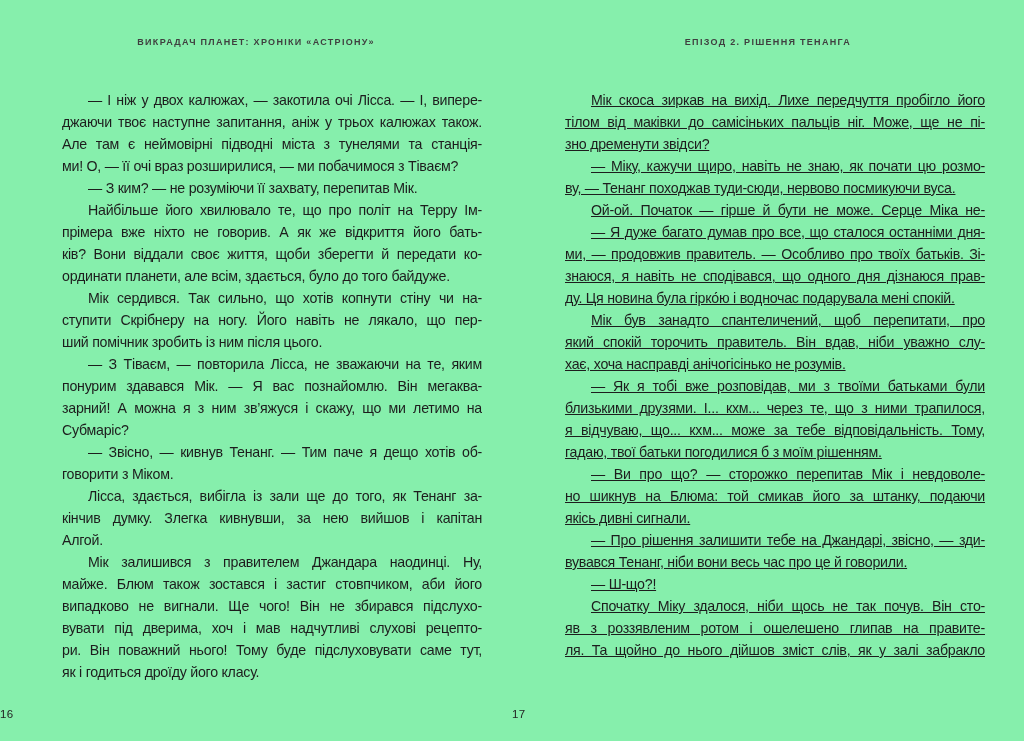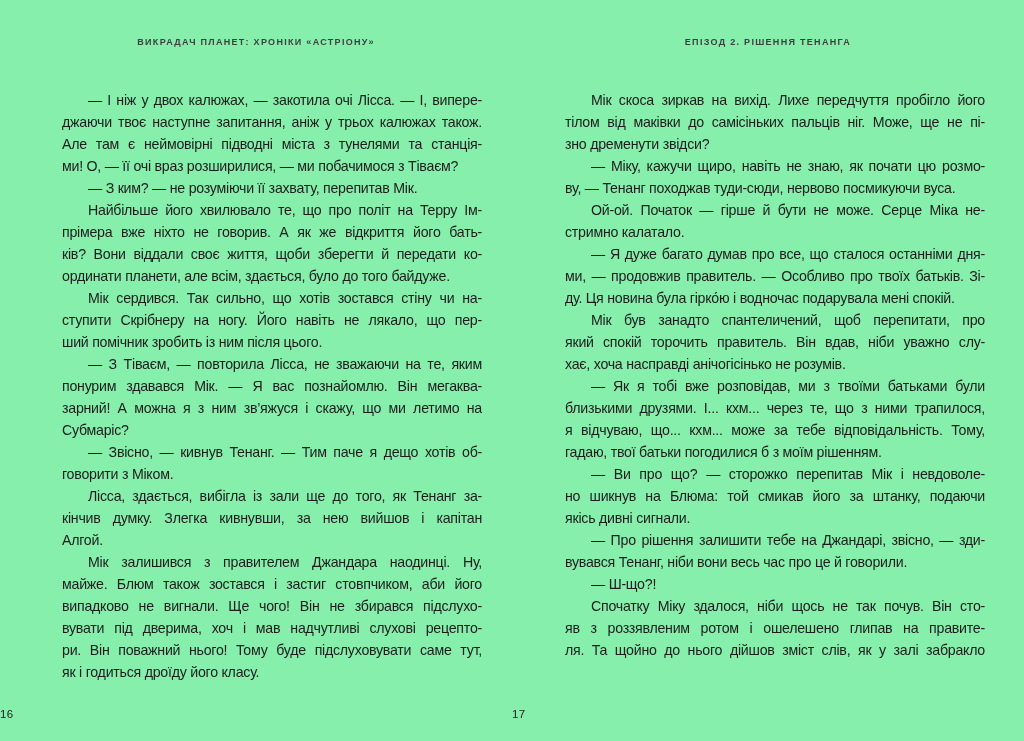--- a/index.html
+++ b/index.html
@@ -37,21 +37,21 @@
     text-transform: uppercase;
   }
 
   .textcol {
     position: absolute;
     top: 89px;
     width: 420px;
     color: #1d1d1d;
   }
   .half.left  .textcol { left: 62px; }
-  .half.right .textcol { left: 53px; }
+  .half.right .textcol { left: 53px; text-decoration: underline; }
 
   .para { margin: 0; padding: 0; }
 
   .line {
     height: 22px;
     line-height: 22px;
     font-size: 14.2px;
     letter-spacing: -0.25px;
     text-align: justify;
     text-align-last: justify;
@@ -88,21 +88,21 @@
         <div class="para">
           <div class="line first last">— З ким? — не розуміючи її захвату, перепитав Мік.</div>
         </div>
         <div class="para">
           <div class="line first">Найбільше його хвилювало те, що про політ на Терру Ім-</div>
           <div class="line">прімера вже ніхто не говорив. А як же відкриття його бать-</div>
           <div class="line">ків? Вони віддали своє життя, щоби зберегти й передати ко-</div>
           <div class="line last">ординати планети, але всім, здається, було до того байдуже.</div>
         </div>
         <div class="para">
-          <div class="line first">Мік сердився. Так сильно, що хотів зостався стіну чи на-</div>
+          <div class="line first">Мік сердився. Так сильно, що хотів копнути стіну чи на-</div>
           <div class="line">ступити Скрібнеру на ногу. Його навіть не лякало, що пер-</div>
           <div class="line last">ший помічник зробить із ним після цього.</div>
         </div>
         <div class="para">
           <div class="line first">— З Тіваєм, — повторила Лісса, не зважаючи на те, яким</div>
           <div class="line">понурим здавався Мік. — Я вас познайомлю. Він мегаква-</div>
           <div class="line">зарний! А можна я з ним зв’яжуся і скажу, що ми летимо на</div>
           <div class="line last">Субмаріс?</div>
         </div>
         <div class="para">
@@ -133,25 +133,25 @@
           <div class="line first">Мік скоса зиркав на вихід. Лихе передчуття пробігло його</div>
           <div class="line">тілом від маківки до самісіньких пальців ніг. Може, ще не пі-</div>
           <div class="line last">зно дременути звідси?</div>
         </div>
         <div class="para">
           <div class="line first">— Міку, кажучи щиро, навіть не знаю, як почати цю розмо-</div>
           <div class="line last">ву, — Тенанг походжав туди-сюди, нервово посмикуючи вуса.</div>
         </div>
         <div class="para">
           <div class="line first">Ой-ой. Початок — гірше й бути не може. Серце Міка не-</div>
-          <div class="line last">стримно калатало.</div>
         </div>
         <div class="para">
           <div class="line first">— Я дуже багато думав про все, що сталося останніми дня-</div>
           <div class="line">ми, — продовжив правитель. — Особливо про твоїх батьків. Зі-</div>
+          <div class="line">знаюся, я навіть не сподівався, що одного дня дізнаюся прав-</div>
           <div class="line last">ду. Ця новина була гірко́ю і водночас подарувала мені спокій.</div>
         </div>
         <div class="para">
           <div class="line first">Мік був занадто спантеличений, щоб перепитати, про</div>
           <div class="line">який спокій торочить правитель. Він вдав, ніби уважно слу-</div>
           <div class="line last">хає, хоча насправді анічогісінько не розумів.</div>
         </div>
         <div class="para">
           <div class="line first">— Як я тобі вже розповідав, ми з твоїми батьками були</div>
           <div class="line">близькими друзями. І... кхм... через те, що з ними трапилося,</div>

